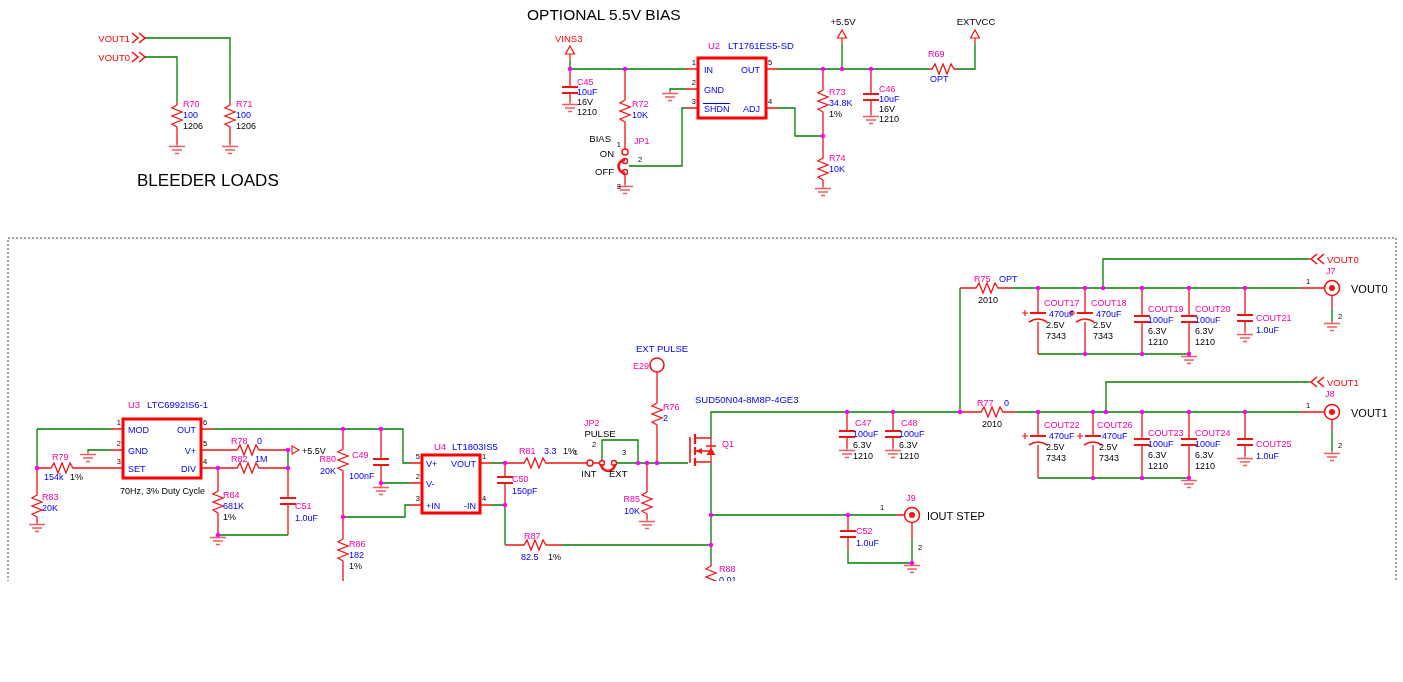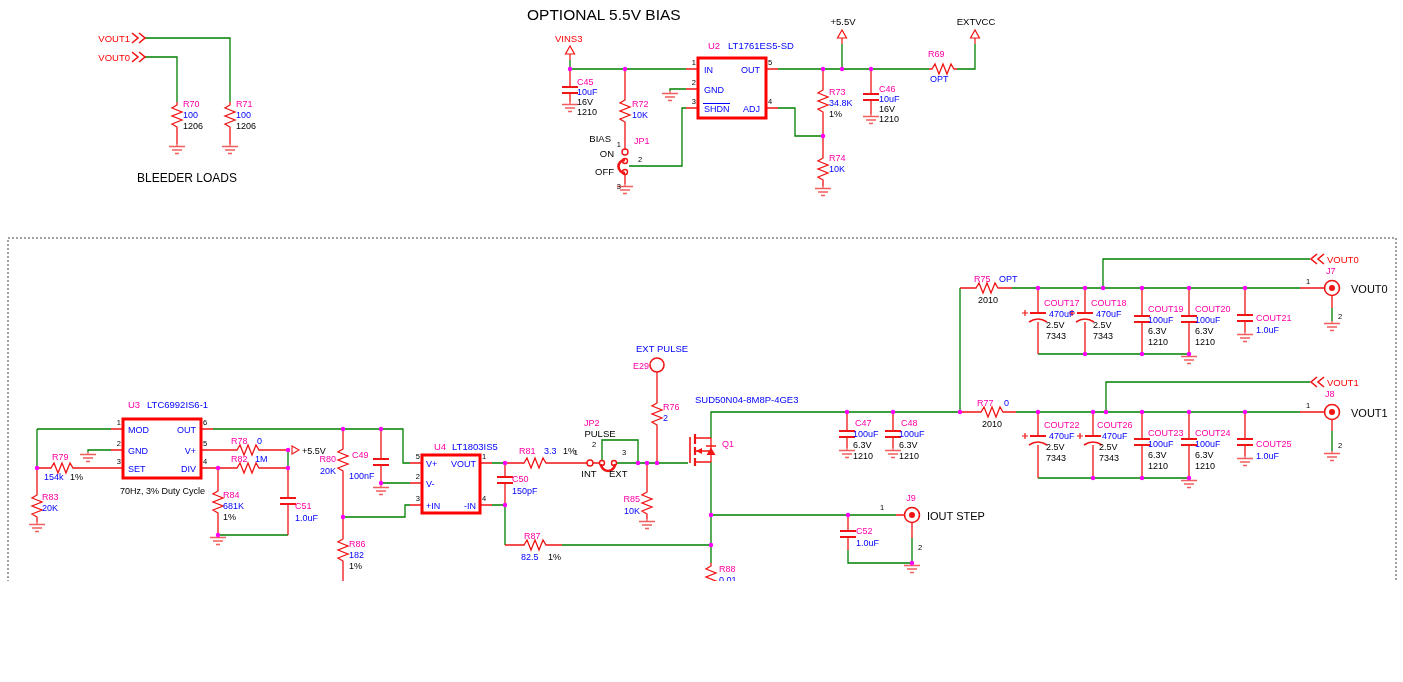--- a/index.html
+++ b/index.html
@@ -3,21 +3,21 @@
 <meta charset="utf-8">
 <style>
   html,body{margin:0;padding:0;background:#ffffff;}
   .canvas{position:relative;width:1403px;height:581px;background:#ffffff;overflow:hidden;
           font-family:"Liberation Sans",sans-serif;}
   svg{position:absolute;left:0;top:0;}
   svg text{font-family:"Liberation Sans",sans-serif;}
   .title{position:absolute;color:#000;font-weight:400;white-space:nowrap;}
   #bias-title{left:527px;top:6px;font-size:15.5px;}
   #dynamic-title{left:460px;top:257px;font-size:15.5px;}
-  #bleeder-title{left:137px;top:171px;font-size:12px;}
+  #bleeder-title{left:137px;top:171px;font-size:17px;}
 </style>
 </head>
 <body>
 
 <div class="canvas">
 
   <div id="bias-title" class="title">OPTIONAL 5.5V BIAS</div>
   <div id="bleeder-title" class="title">BLEEDER LOADS</div>
 
   <svg width="1403" height="682" viewBox="0 0 1403 682">

